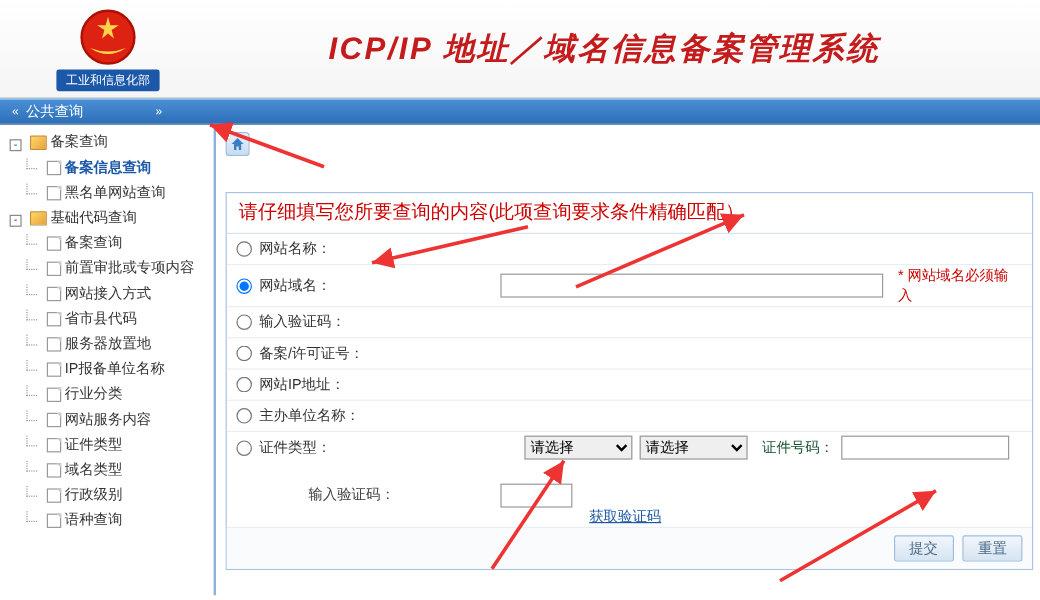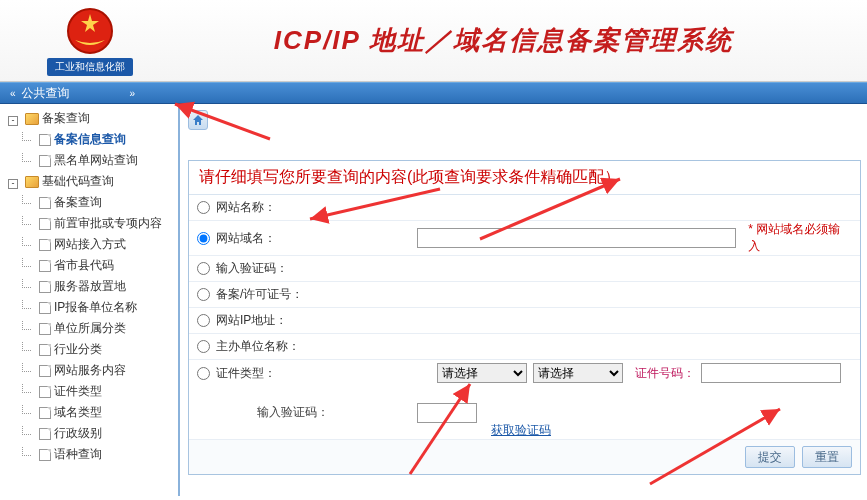--- a/index.html
+++ b/index.html
@@ -41,21 +41,21 @@
 .form-row:last-child { border-bottom: none; gap: 20px; }
 .radio-cell { width: 220px; display: flex; align-items: center; }
 .radio-cell input[type=radio] { margin-right: 6px; }
 .radio-label { font-size: 12px; color: #333; }
 .input-cell { flex: 1; display: flex; align-items: center; gap: 6px; }
 .text-input { width: 310px; height: 20px; border: 1px solid #999; padding: 0 4px; font-size: 12px; }
 .text-input.wide { width: 320px; }
 .select-input { height: 20px; border: 1px solid #999; font-size: 12px; width: 90px; }
 .hint { color: #c00; font-size: 12px; margin-left: 6px; }
 .captcha-link { color: #1b58a8; text-decoration: underline; cursor: pointer; font-size: 12px; margin-left: 8px; margin-top: 36px; }
-.id-label { font-size: 12px; color: #be185d; margin-left: 6px; }
+.id-label { font-size: 12px; color: #14532d; margin-left: 6px; }
 .captcha-input { width: 60px; height: 20px; border: 1px solid #999; }
 .captcha-label-cell { width: 220px; text-align: center; padding-right: 28px; font-size: 12px; color: #404040; }
 
 .button-row { padding: 6px 8px; text-align: right; background: #f9fbfd; }
 .btn { display: inline-block; min-width: 50px; height: 22px; line-height: 20px; background: linear-gradient(#f2f6fb,#d6e4f2); border: 1px solid #9cbde0; color: #4a6a8a; font-size: 12px; cursor: pointer; margin-left: 4px; border-radius: 2px; padding: 0 10px; }
 
 
 .arrow { position: absolute; pointer-events: none; }
 </style>
 </head>
@@ -130,25 +130,20 @@
           <span class="label-text">服务器放置地</span>
         </li>
         <li class="l2">
           <span class="tree-icon tree-line"></span>
           <span class="leaf-icon"></span>
           <span class="label-text">IP报备单位名称</span>
         </li>
         <li class="l2">
           <span class="tree-icon tree-line"></span>
           <span class="leaf-icon"></span>
-          <span class="label-text">单位所属分类</span>
-        </li>
-        <li class="l2">
-          <span class="tree-icon tree-line"></span>
-          <span class="leaf-icon"></span>
           <span class="label-text">行业分类</span>
         </li>
         <li class="l2">
           <span class="tree-icon tree-line"></span>
           <span class="leaf-icon"></span>
           <span class="label-text">网站服务内容</span>
         </li>
         <li class="l2">
           <span class="tree-icon tree-line"></span>
           <span class="leaf-icon"></span>

